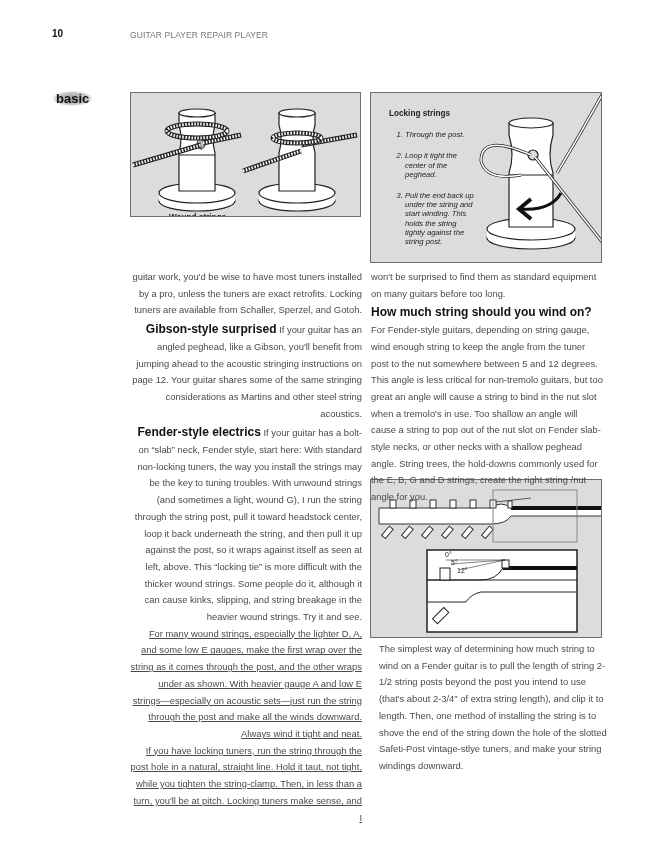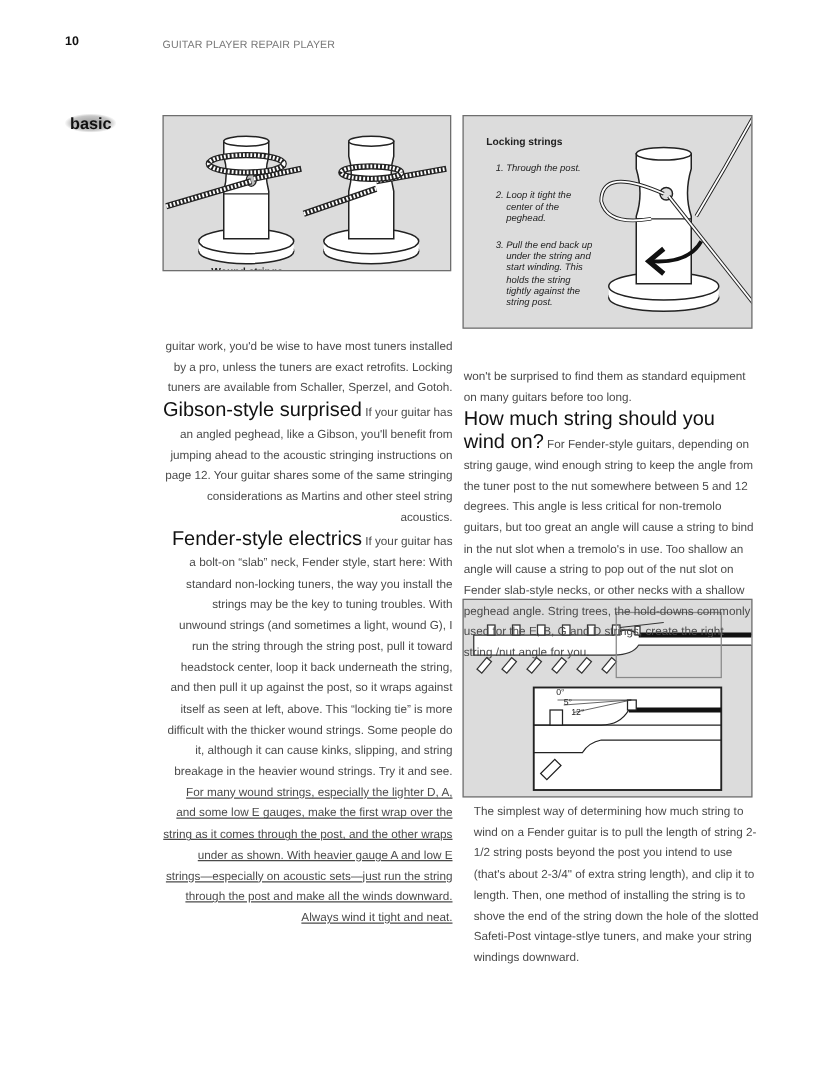--- a/index.html
+++ b/index.html
@@ -15,25 +15,25 @@
   .fig-angle { left:370px; top:479px; width:232px; height:159px; }
   .fig-caption { position:absolute; font-size:7.6px; line-height:9.2px; color:#222; }
   .fig-caption .cap-title { font-weight:bold; font-size:8.2px; margin-bottom:1px; }
   .fig-caption ol { margin:0; padding-left:14px; }
   .fig-caption li { margin:12px;font-style:italic; }
   .cap-wound { left:38px; top:120px; width:190px; }
   .cap-unwound { left:8px; top:16px; width:110px; }
   .fig svg, .figure svg { position:absolute; left:0; top:0; }
   .column { position:absolute; top:269px; width:232px; font-size:9.4px; line-height:16.7px; color:#4a4a4a; }
   .col-left { left:130px;text-align:right; }
-  .col-right { left:371px;margin-top:24px; }
+  .col-right { left:371px; }
   .column p { margin:0; }
   .column p + p { margin-top:2px; }
   .column .indent { text-indent:12px; margin-top:0 !important;text-decoration:underline; }
-  .column .head { font-weight:normal; color:#111; font-size:16px; }
+  .column .head { font-weight:bold; color:#111; font-size:12px; }
   .col-right-bottom { position:absolute; left:379px; top:641px; width:232px; font-size:9.4px; line-height:16.7px; color:#4a4a4a; }
   .col-right-bottom p { margin:0; }
 </style>
 </head>
 <body>
 
 <div class="page-number">10</div>
 <div class="running-head">GUITAR PLAYER REPAIR PLAYER</div>
 <div class="section-tag">basic</div>
 
@@ -142,20 +142,21 @@
   <div style="position:absolute;left:74px;top:71px;font-size:7px;color:#222;">0°</div>
   <div style="position:absolute;left:80px;top:79px;font-size:7px;color:#222;">5°</div>
   <div style="position:absolute;left:86px;top:87px;font-size:7px;color:#222;">12°</div>
 </div>
 
 <div class="column col-left">
   <p>guitar work, you'd be wise to have most tuners installed by a pro, unless the tuners are exact retrofits. Locking tuners are available from Schaller, Sperzel, and Gotoh.</p>
   <p><span class="head">Gibson-style surprised</span> <span>If your guitar has an angled peghead, like a Gibson, you'll benefit from jumping ahead to the acoustic stringing instructions on page 12. Your guitar shares some of the same stringing considerations as Martins and other steel string acoustics.</span></p>
   <p><span class="head">Fender-style electrics</span> <span>If your guitar has a bolt-on “slab” neck, Fender style, start here: With standard non-locking tuners, the way you install the strings may be the key to tuning troubles. With unwound strings (and sometimes a light, wound G), I run the string through the string post, pull it toward headstock center, loop it back underneath the string, and then pull it up against the post, so it wraps against itself as seen at left, above. This “locking tie” is more difficult with the thicker wound strings. Some people do it, although it can cause kinks, slipping, and string breakage in the heavier wound strings. Try it and see.</span></p>
   <p class="indent">For many wound strings, especially the lighter D, A, and some low E gauges, make the first wrap over the string as it comes through the post, and the other wraps under as shown. With heavier gauge A and low E strings—especially on acoustic sets—just run the string through the post and make all the winds downward. Always wind it tight and neat.</p>
+  <p class="indent">If you have locking tuners, run the string through the post hole in a natural, straight line. Hold it taut, not tight, while you tighten the string-clamp. Then, in less than a turn, you'll be at pitch. Locking tuners make sense, and I</p>
 </div>
 
 <div class="column col-right">
   <p>won't be surprised to find them as standard equipment on many guitars before too long.</p>
   <p><span class="head">How much string should you wind on?</span> <span>For Fender-style guitars, depending on string gauge, wind enough string to keep the angle from the tuner post to the nut somewhere between 5 and 12 degrees. This angle is less critical for non-tremolo guitars, but too great an angle will cause a string to bind in the nut slot when a tremolo's in use. Too shallow an angle will cause a string to pop out of the nut slot on Fender slab-style necks, or other necks with a shallow peghead angle. String trees, the hold-downs commonly used for the E, B, G and D strings, create the right string /nut angle for you.</span></p>
 </div>
 
 <div class="col-right-bottom">
   <p>The simplest way of determining how much string to wind on a Fender guitar is to pull the length of string 2-1/2 string posts beyond the post you intend to use (that's about 2-3/4" of extra string length), and clip it to length. Then, one method of installing the string is to shove the end of the string down the hole of the slotted Safeti-Post vintage-stlye tuners, and make your string windings downward.</p>
 </div>

